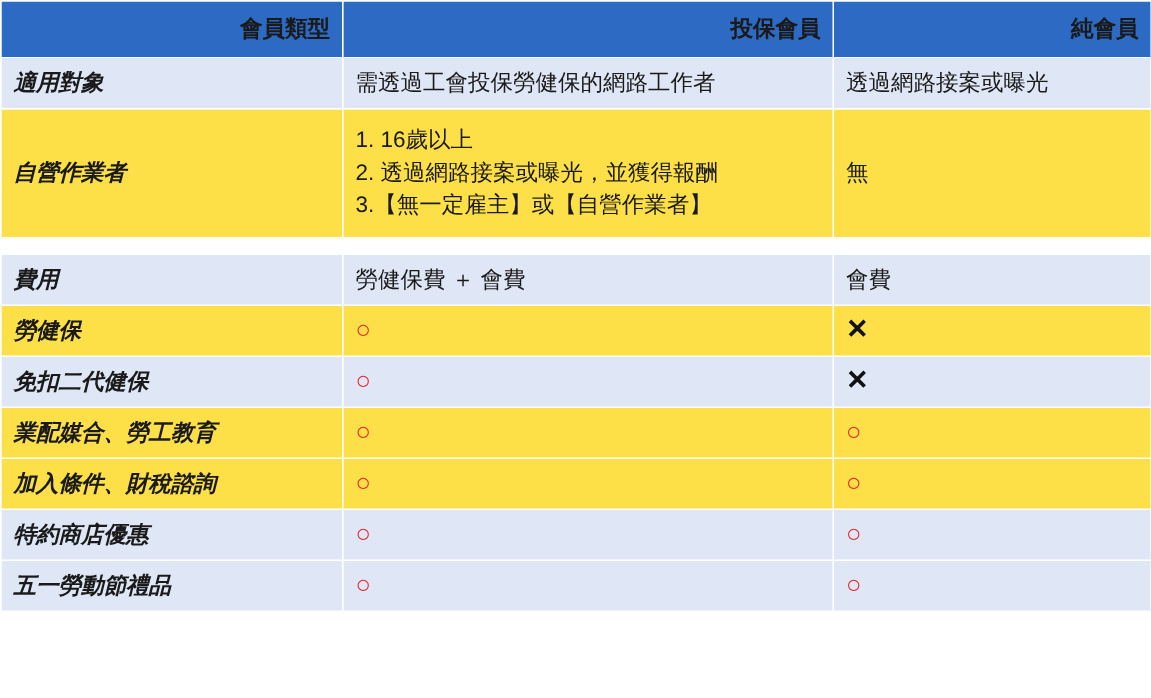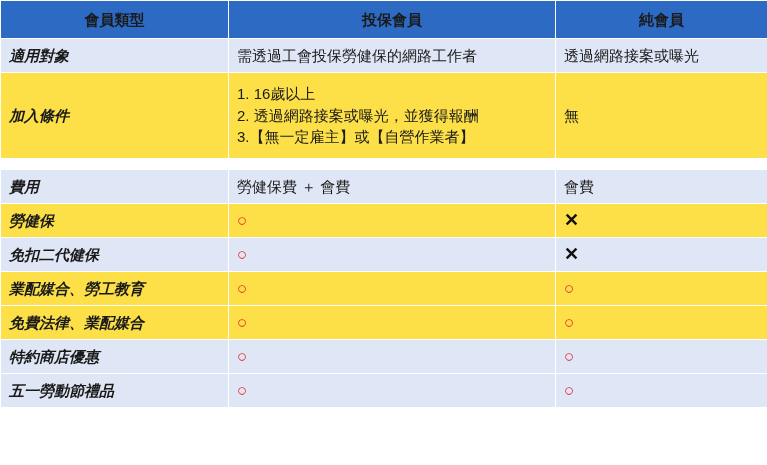--- a/index.html
+++ b/index.html
@@ -28,21 +28,21 @@
     box-sizing: border-box;
   }
   col.c-label { width: 228px; }
   col.c-ins   { width: 327px; }
   col.c-pure  { width: 212px; }
 
   thead th {
     background: #2d6ac4;
     color: #ffffff;
     font-weight: bold;
-    text-align: center;
+    text-align: right;
     font-size: 17px;
     height: 38px;
     padding: 6px 9px;
   }
   tr.shade td {
     background: #dfe6f5;
   }
   tr.plain td {
     background: #fde047;
   }
@@ -103,21 +103,21 @@
   </thead>
   <tbody>
 
     <tr class="shade tall">
       <td class="label">適用對象</td>
       <td>需透過工會投保勞健保的網路工作者</td>
       <td>透過網路接案或曝光</td>
     </tr>
 
     <tr class="plain cond">
-      <td class="label">加入條件</td>
+      <td class="label">自營作業者</td>
       <td>
         <ul class="cond-list">
           <li>1. 16歲以上</li>
           <li>2. 透過網路接案或曝光，並獲得報酬</li>
           <li>3.【無一定雇主】或【自營作業者】</li>
         </ul>
       </td>
       <td>無</td>
     </tr>
 
@@ -146,21 +146,21 @@
     </tr>
 
     <tr class="plain tall">
       <td class="label">業配媒合、勞工教育</td>
       <td class="mark-cell"><span class="mark mark-o">○</span></td>
       <td class="mark-cell"><span class="mark mark-o">○</span></td>
     </tr>
 
 
     <tr class="plain tall">
-      <td class="label">免費法律、業配媒合</td>
+      <td class="label">加入條件、財稅諮詢</td>
       <td class="mark-cell"><span class="mark mark-o">○</span></td>
       <td class="mark-cell"><span class="mark mark-o">○</span></td>
     </tr>
 
     <tr class="shade tall">
       <td class="label">特約商店優惠</td>
       <td class="mark-cell"><span class="mark mark-o">○</span></td>
       <td class="mark-cell"><span class="mark mark-o">○</span></td>
     </tr>
 

